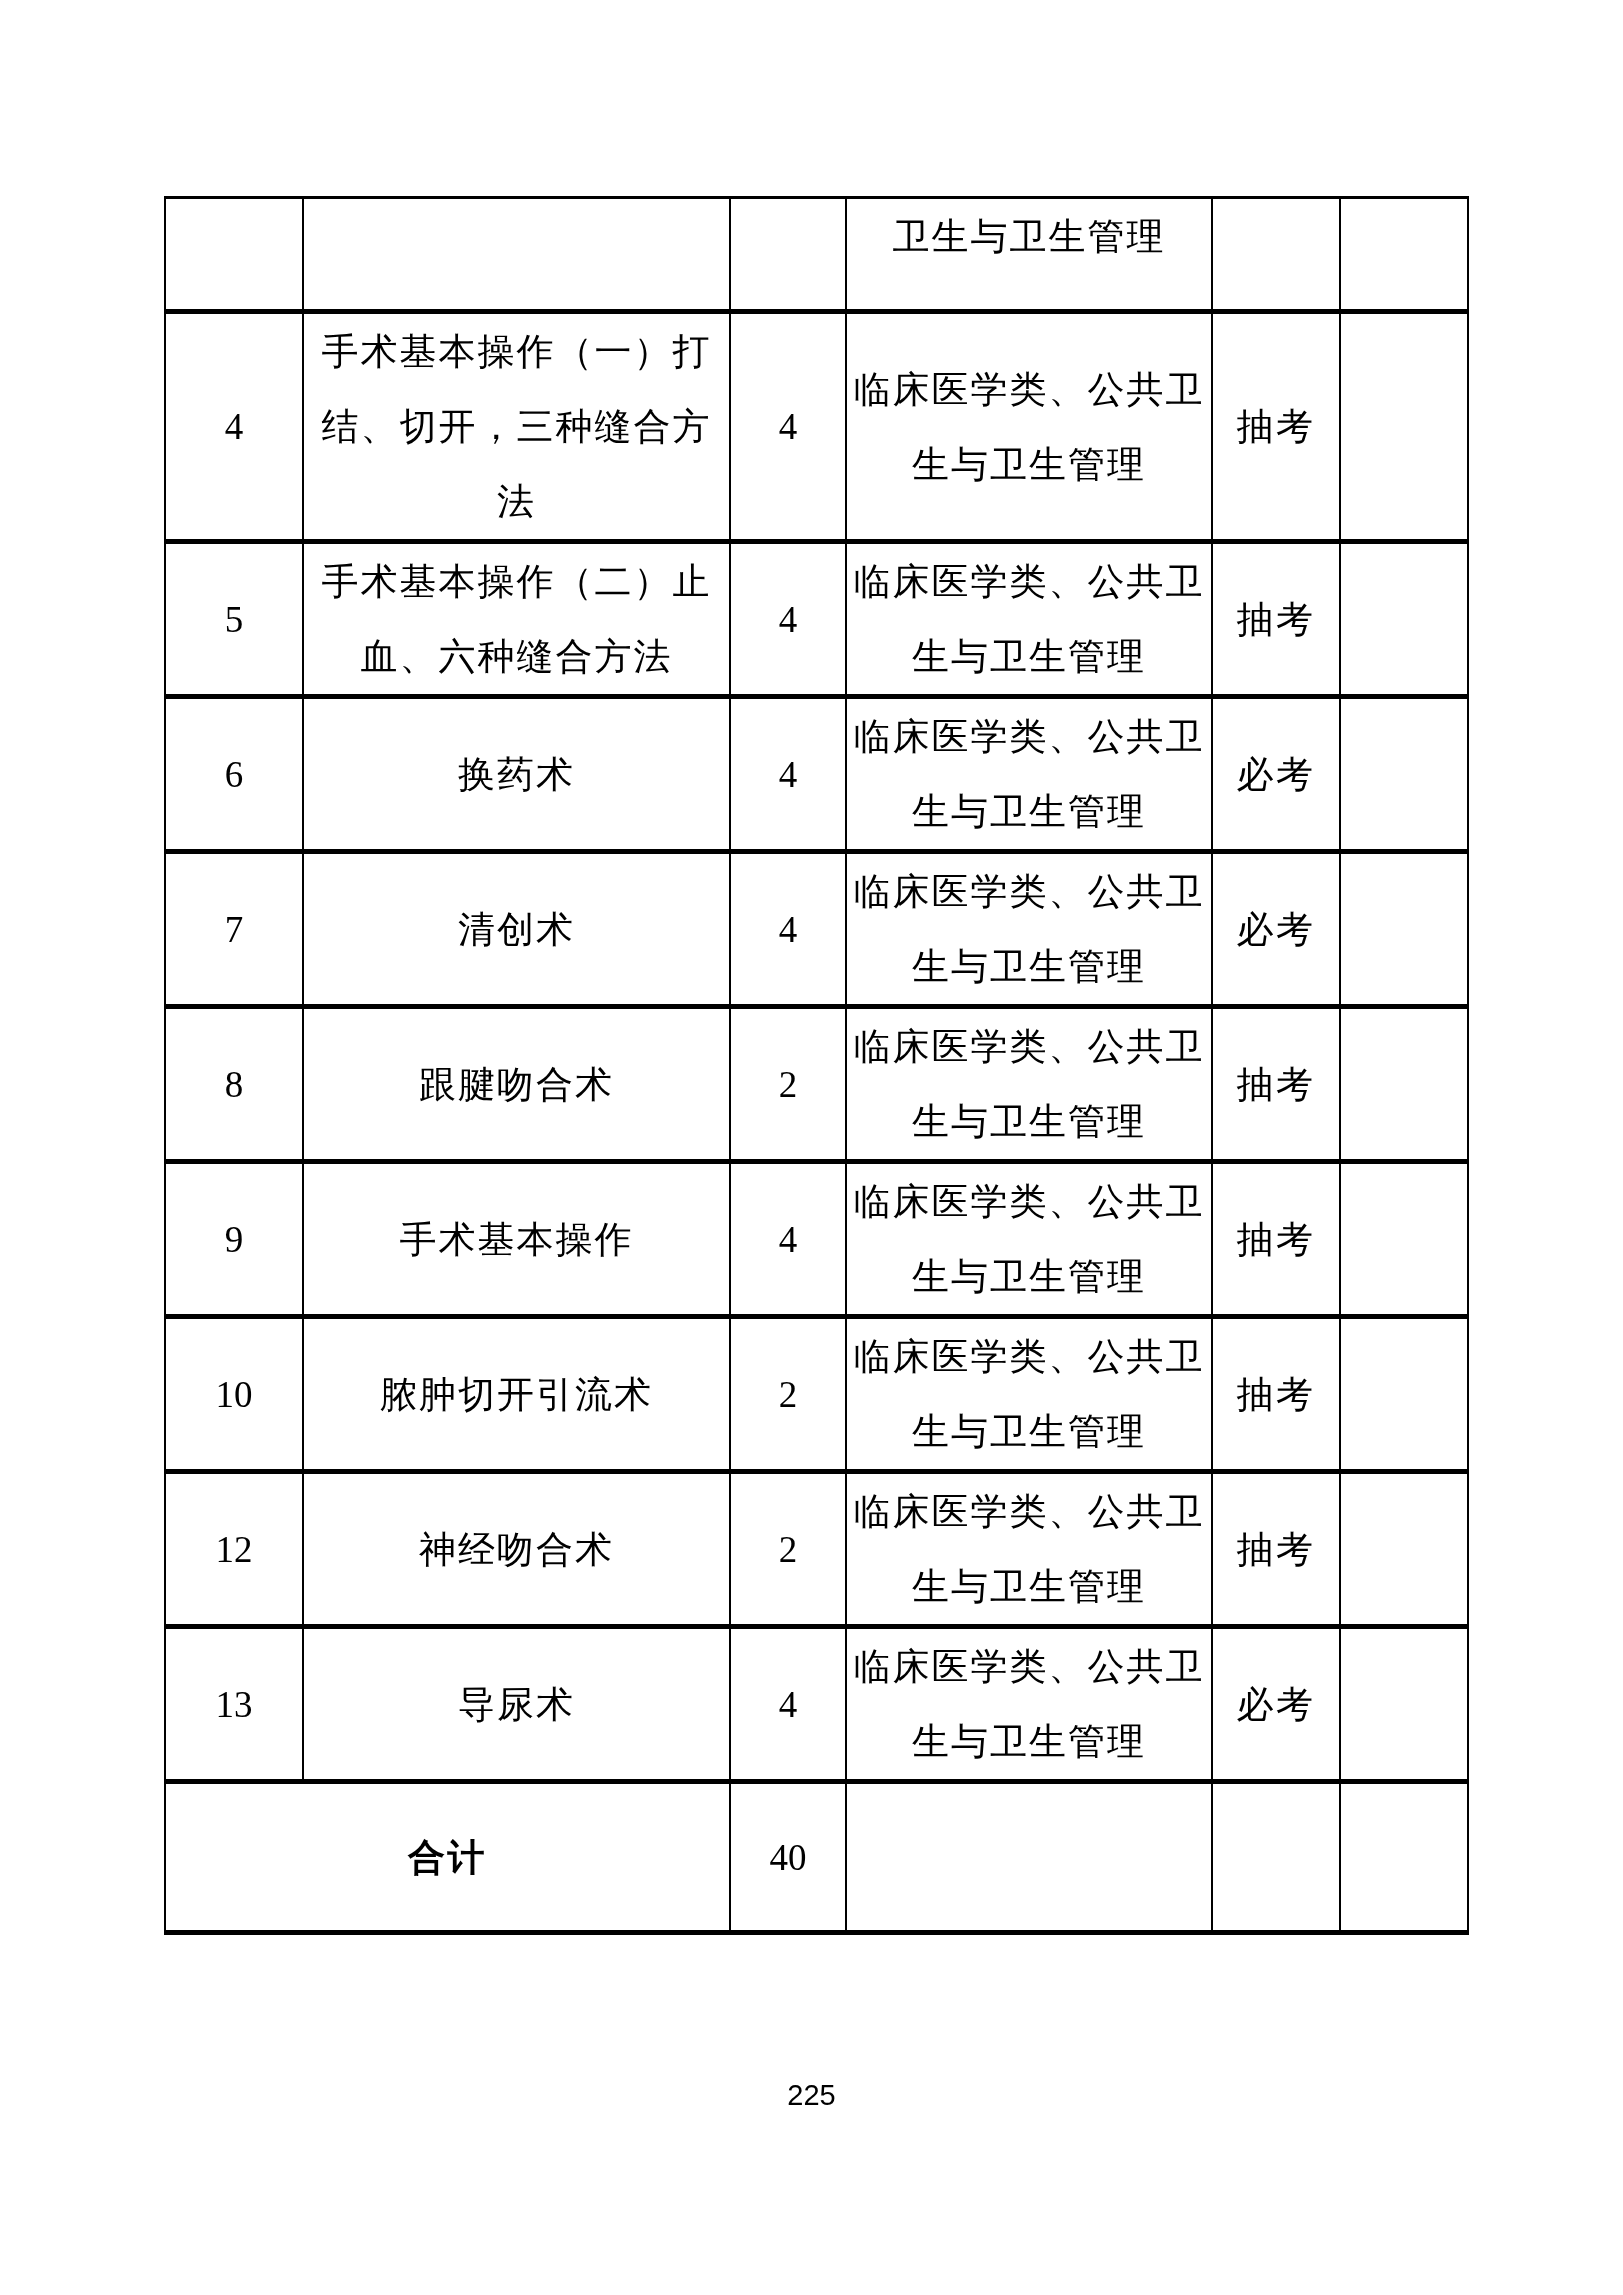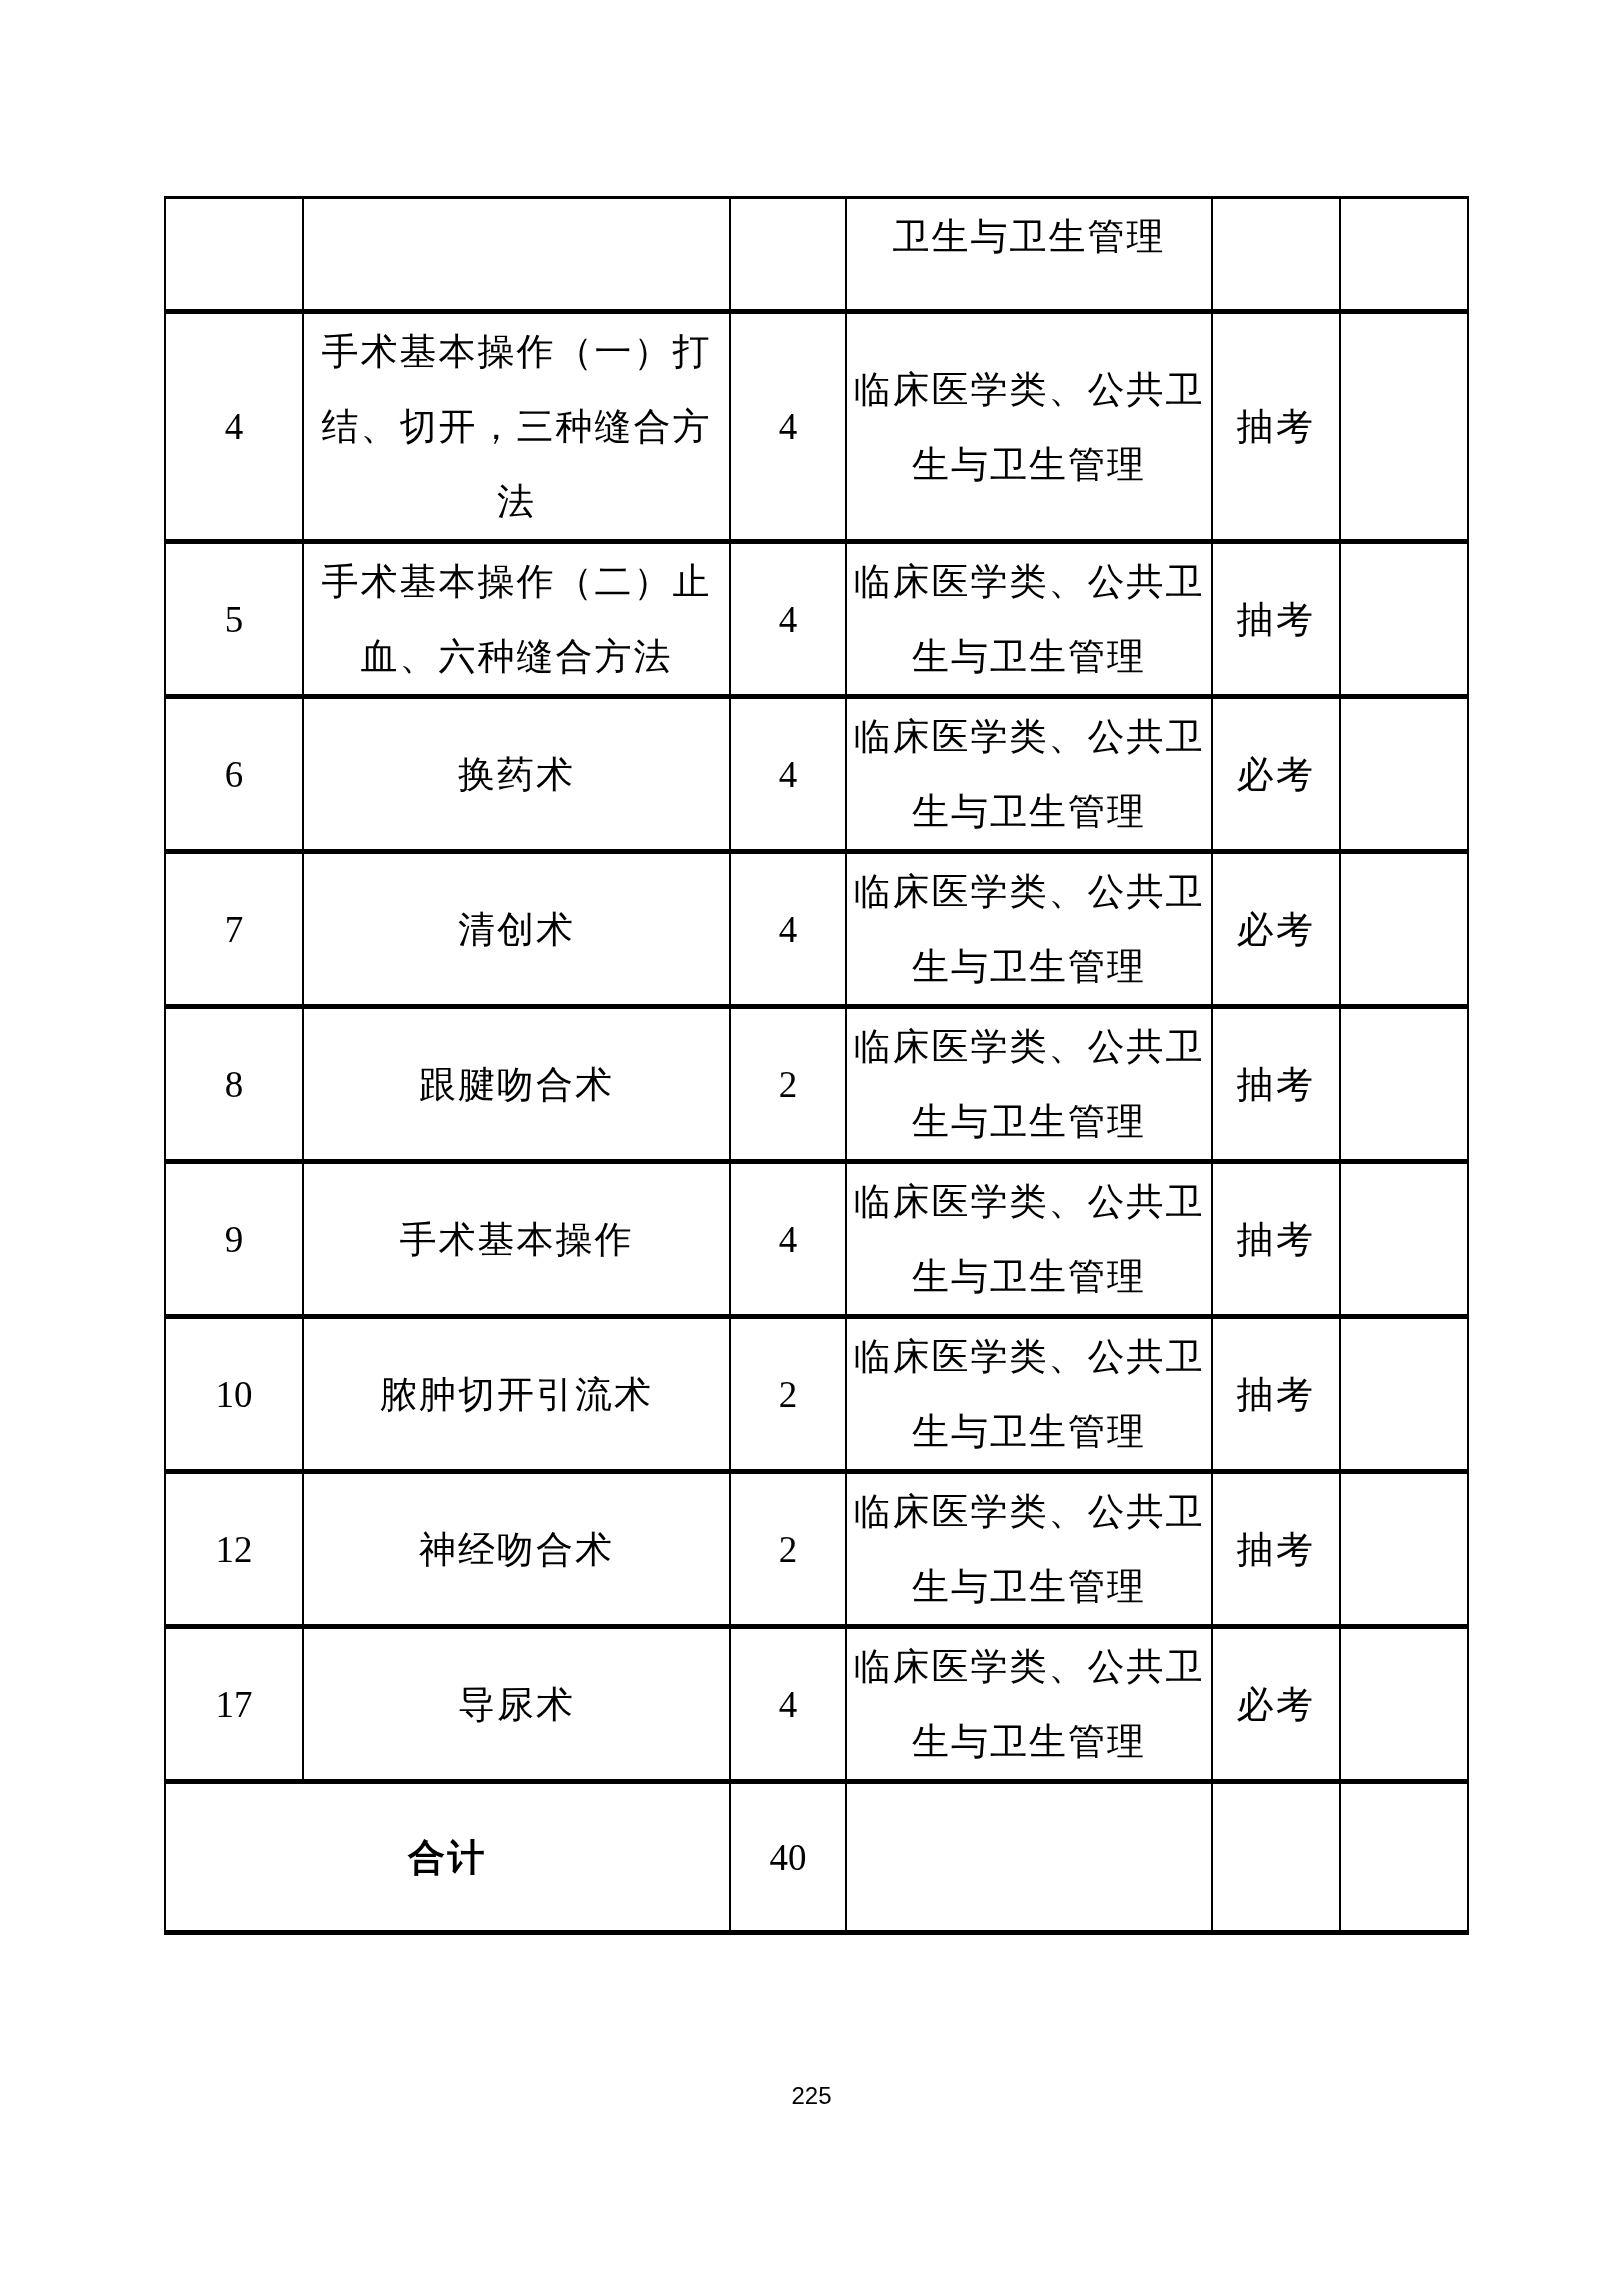--- a/index.html
+++ b/index.html
@@ -63,21 +63,21 @@
     letter-spacing: 2.6px;
     text-align: center;
   }
   .page-number {
     position: absolute;
     left: 0;
     top: 2080px;
     width: 1623px;
     text-align: center;
     font-family: "Liberation Sans", "DejaVu Sans", sans-serif;
-    font-size: 24px;
+    font-size: 29px;
     line-height: 31px;
   }
 </style>
 </head>
 <body>
 
 <div class="table-wrap">
   <table class="doc-table">
     <colgroup>
       <col style="width:138px">
@@ -154,21 +154,21 @@
   </tr>
         <tr class="row-data">
     <td class="c-no">12</td>
     <td class="c-name">神经吻合术</td>
     <td class="c-hours">2</td>
     <td class="c-majors">临床医学类、公共卫生与卫生管理</td>
     <td class="c-exam">抽考</td>
     <td class="c-note"></td>
   </tr>
         <tr class="row-data">
-    <td class="c-no">17</td>
+    <td class="c-no">13</td>
     <td class="c-name">导尿术</td>
     <td class="c-hours">4</td>
     <td class="c-majors">临床医学类、公共卫生与卫生管理</td>
     <td class="c-exam">必考</td>
     <td class="c-note"></td>
   </tr>
         <tr class="row-total" id="total-row">
         <td class="c-total-label" colspan="2">合计</td>
         <td class="c-hours">40</td>
         <td class="c-majors"></td>

